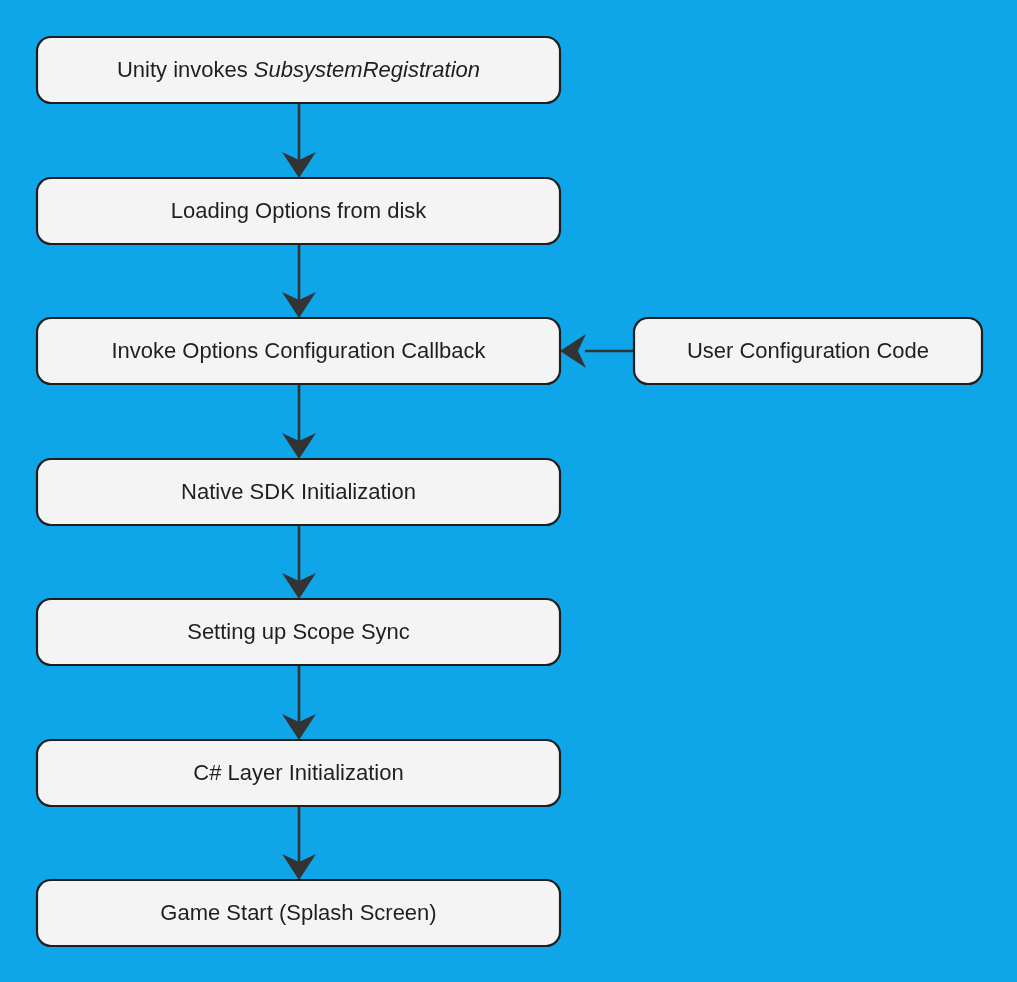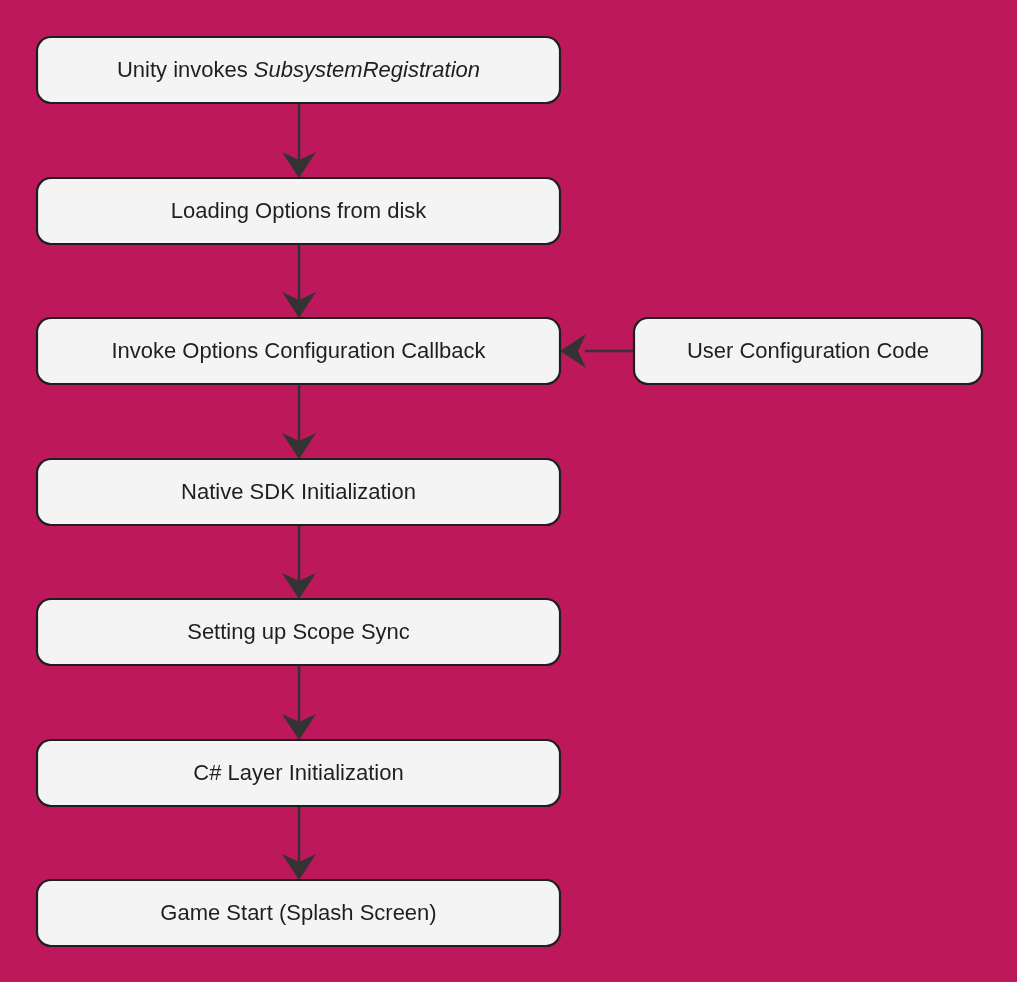--- a/index.html
+++ b/index.html
@@ -10,21 +10,21 @@
   body {
     width: 1017px;
     height: 982px;
     overflow: hidden;
     font-family: "Liberation Sans", "DejaVu Sans", sans-serif;
   }
   #flowchart-root {
     position: relative;
     width: 1017px;
     height: 982px;
-    background: #be185d;
+    background: #0ea5e9;
   }
   #flow-svg {
     position: absolute;
     left: 0;
     top: 0;
     width: 1017px;
     height: 982px;
     display: block;
   }
   .node-rect {

